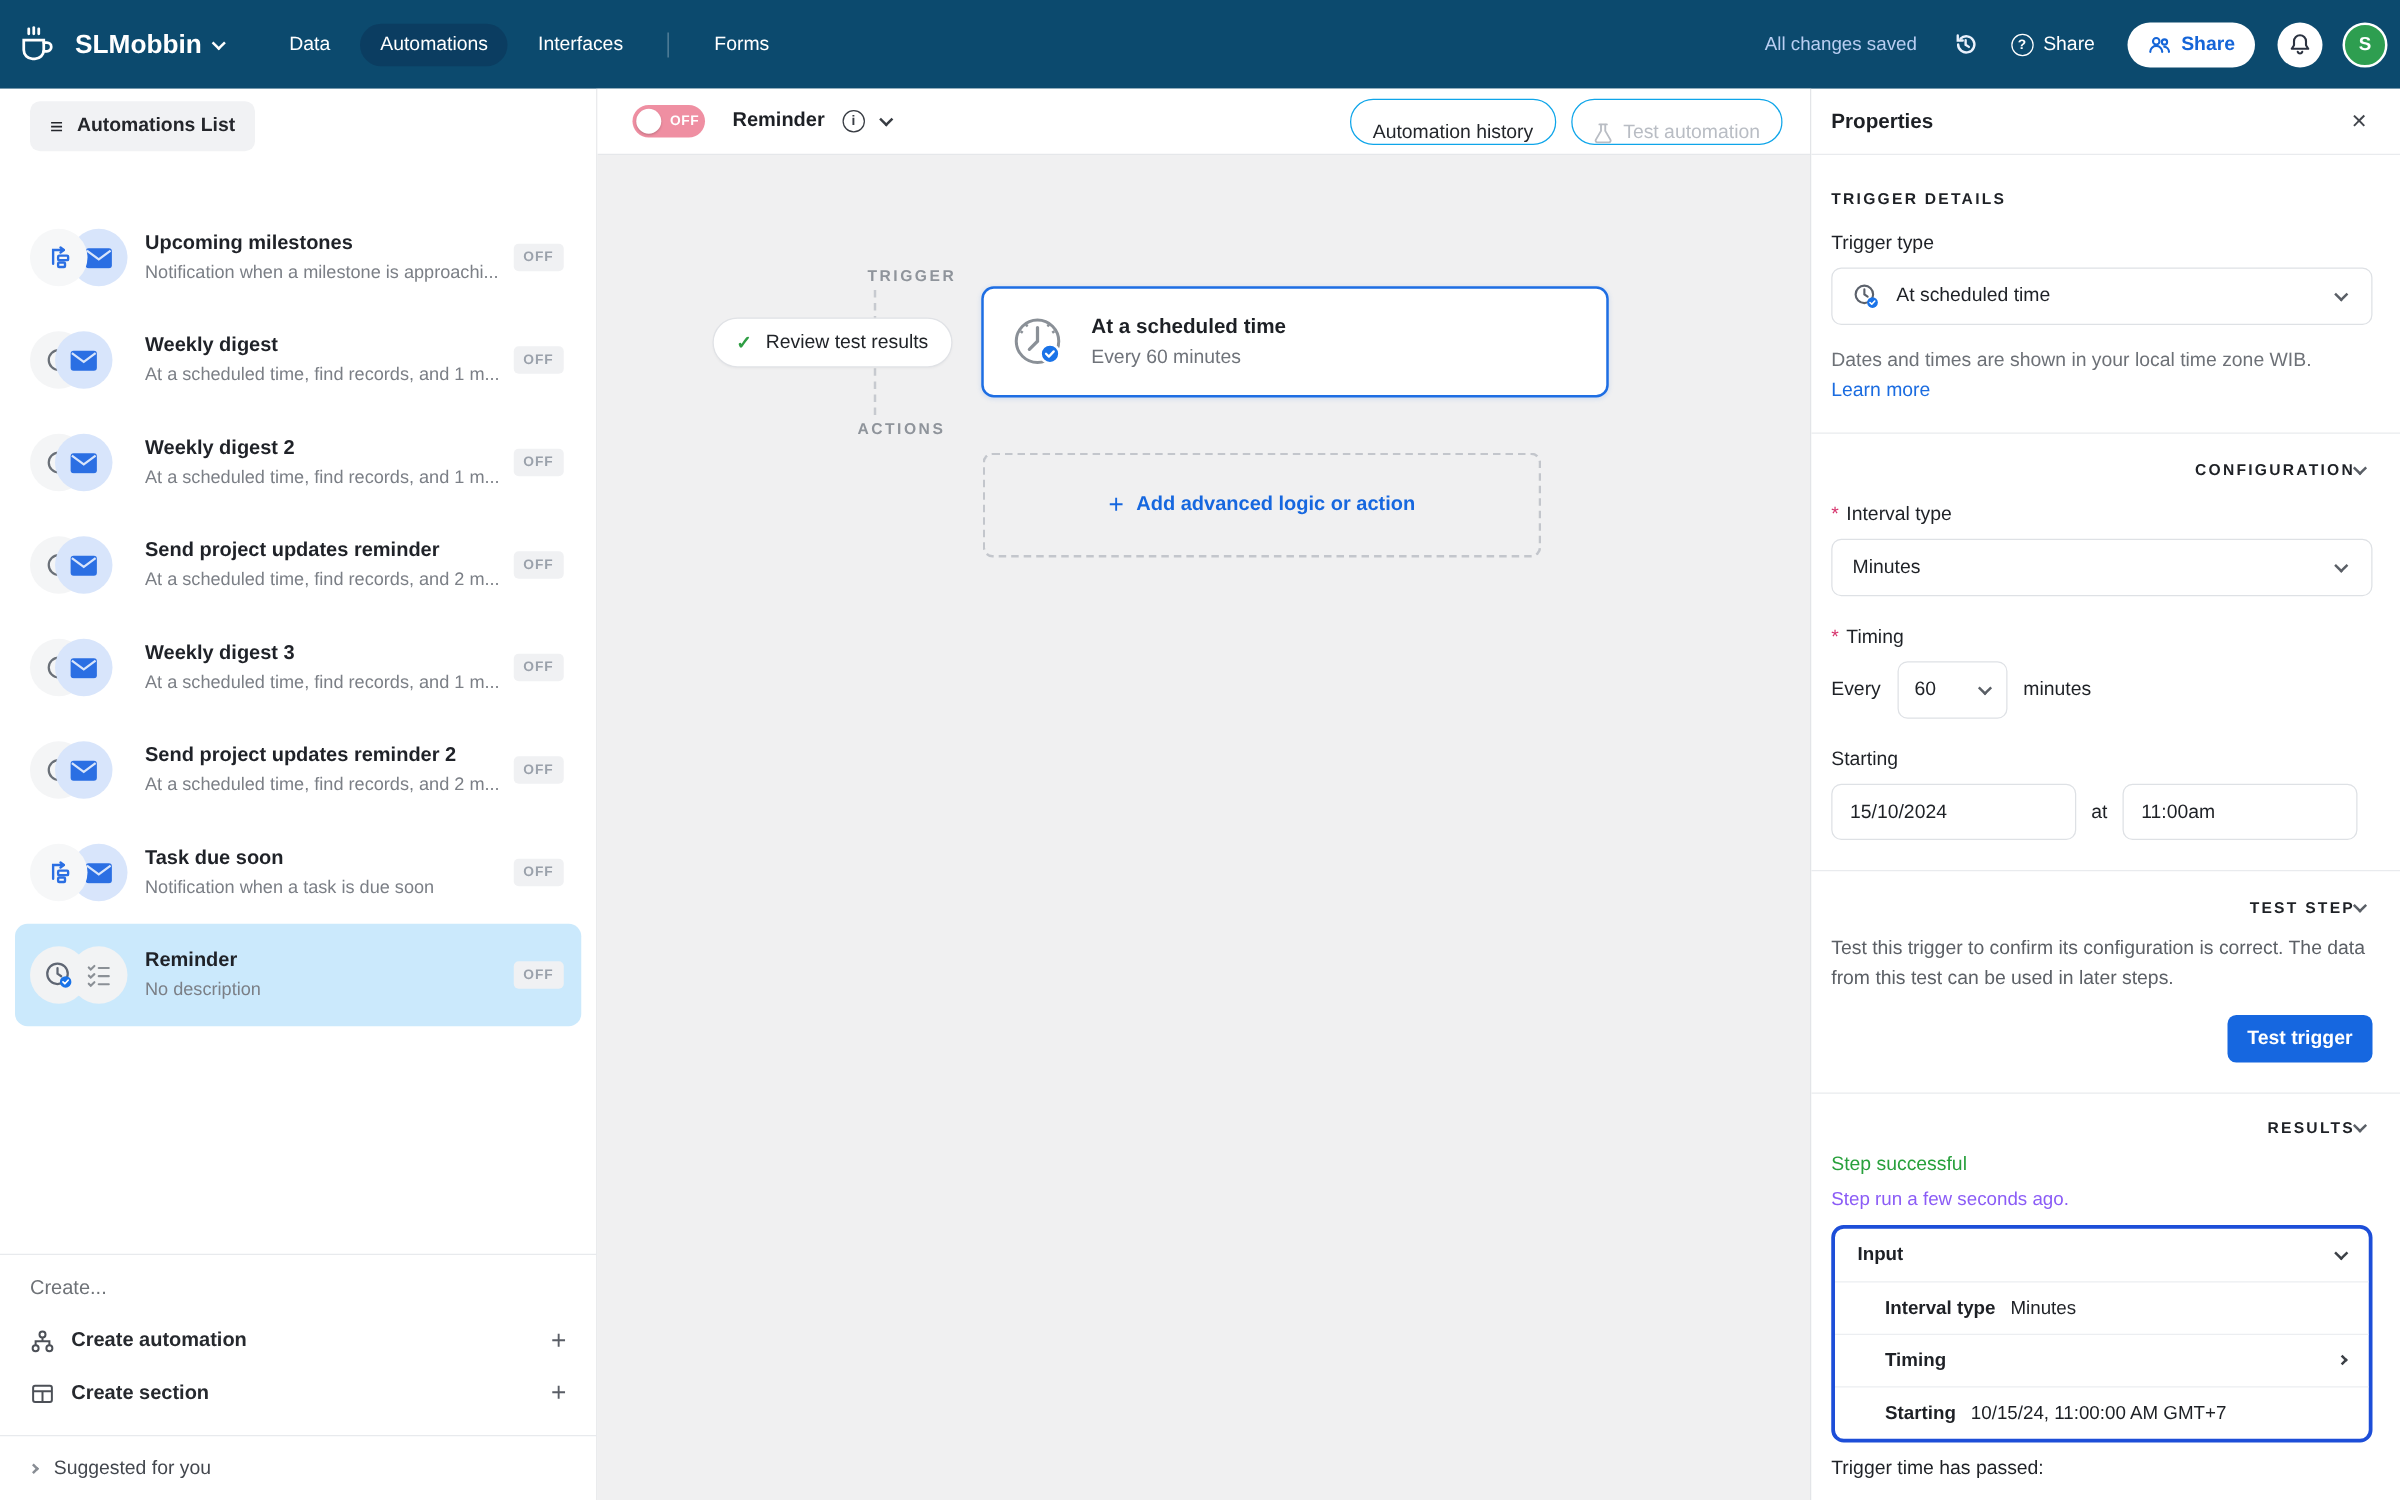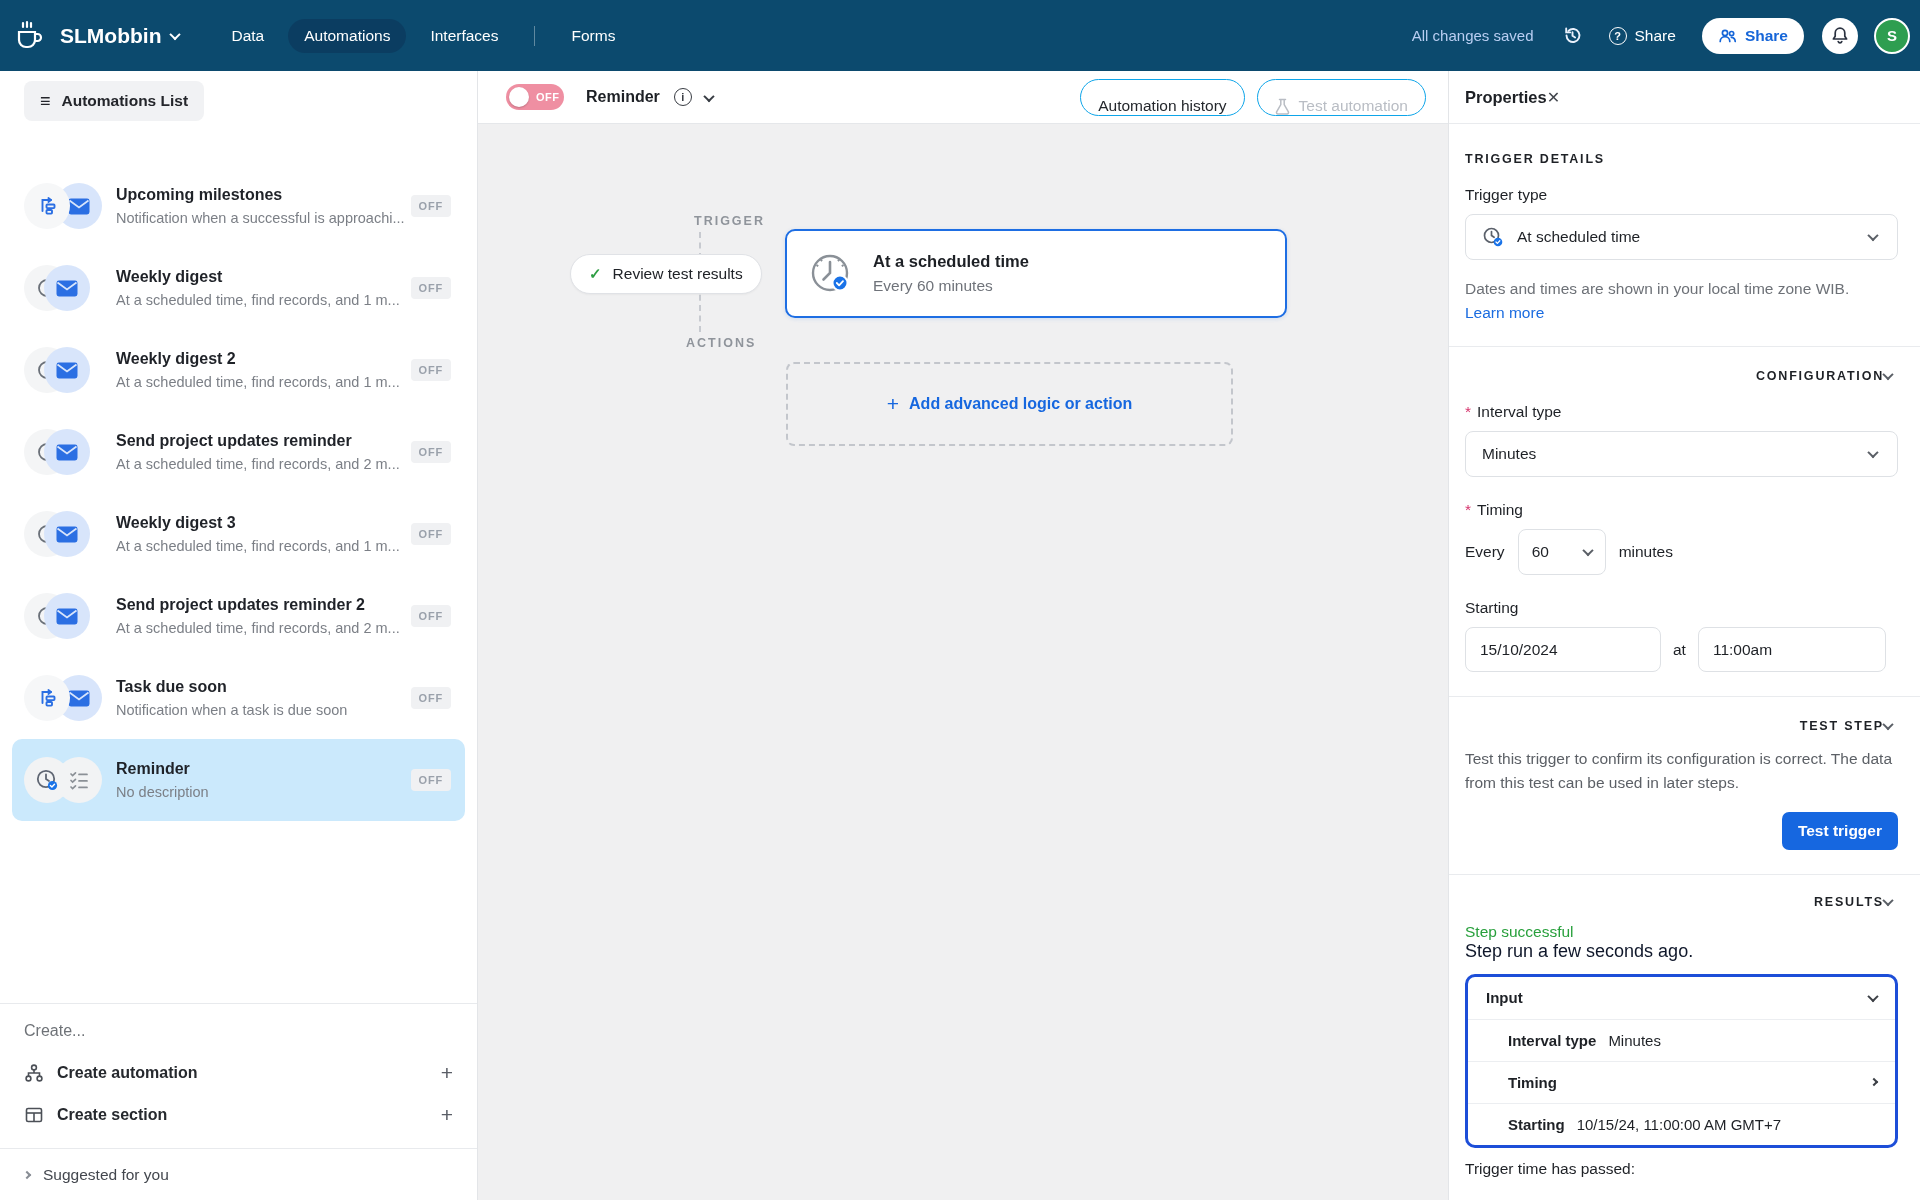--- a/index.html
+++ b/index.html
@@ -79,21 +79,21 @@
   .trigger-card { position:absolute; left:307px; top:105px; width:502px; height:89px; background:#fff; border:2px solid #1e6ee3; border-radius:10px; display:flex; align-items:center; padding:0 20px; cursor:pointer; box-shadow:0 1px 4px rgba(30,110,227,0.15); z-index:1; }
   .tc-text { margin-left:18px; }
   .tc-title { font-size:16.5px; font-weight:600; color:#1d2025; margin-bottom:6px; }
   .tc-sub { font-size:15.5px; color:#6f737a; }
   .add-box { position:absolute; left:308px; top:238px; width:447px; height:84px; border:2px dashed #c3c6cc; border-radius:8px; display:flex; align-items:center; justify-content:center; gap:10px; color:#1667df; cursor:pointer; }
   .add-box .pl { font-size:21px; font-weight:400; }
   .add-box .tx { font-size:16px; font-weight:600; }
 
   
   .props { width:472px; border-left:1px solid #e3e5e8; background:#fff; overflow:hidden; }
-  .props-head { height:52px; display:flex; align-items:center; justify-content:flex-start; padding:0 26px 0 16px; }
+  .props-head { height:52px; display:flex; align-items:center; justify-content:space-between; padding:0 26px 0 16px; }
   .props-title { font-size:16.5px; font-weight:600; color:#1d2025; }
   .close-x { font-size:16px; color:#42464d; cursor:pointer; }
   .pdiv { border-top:1px solid #e9ebee; }
   .sect { padding:0 22px 0 16px; }
   .sect-hd { font-size:12.5px; font-weight:700; letter-spacing:1.8px; color:#1e2126; }
   .hd-row { display:flex; align-items:center; justify-content:flex-end; margin-top:22px;margin-left:12px; }
   .hd-row .cv { color:#5a5f66; margin-right:6px; }
   .f-label { font-size:15.5px; color:#1e2126; margin-top:20px; }
   .req { color:#d6336c; margin-right:6px; }
   .select { margin-top:10px; height:46px; border:1px solid #dee1e5; border-radius:8px; display:flex; align-items:center; gap:13px; padding:0 16px; cursor:pointer; background:#fff; }
@@ -105,21 +105,21 @@
   .mini-select { width:88px; height:46px; border:1px solid #dee1e5; border-radius:8px; display:flex; align-items:center; justify-content:space-between; padding:0 13px; cursor:pointer; font-size:15.5px; }
   .mini-select .cv { color:#5a5f66; }
   .start-row { margin-top:10px; display:flex; align-items:center; gap:12px; font-size:15.5px; color:#1e2126; }
   .tinput { height:45px; border:1px solid #dee1e5; border-radius:8px; padding:0 14px; font-family:inherit; font-size:15.5px; color:#1e2126; outline:none; }
   .tinput.date { width:196px; }
   .tinput.time { width:188px; }
   .p-desc { margin-top:14px; font-size:15.5px; color:#5c6066; line-height:1.5; }
   .btn-row { display:flex; justify-content:flex-end; margin-top:18px; }
   .btn-primary { height:38px; background:#1667e0; color:#fff; border:none; border-radius:7px; font-family:inherit; font-size:15.5px; font-weight:600; padding:0 16px; cursor:pointer; }
   .success { margin-top:14px; font-size:15.5px; font-weight:500; color:#28a03c; }
-  .runinfo { font-size:18px; color:#0f172a; }
+  .runinfo { margin-top:10px; font-size:15px; color:#8b5cf6; }
   .input-card { margin-top:12px; border:3px solid #1d4ed8; border-radius:10px; overflow:hidden; }
   .icard-row { height:42px; display:flex; align-items:center; padding:0 18px; font-size:15px; }
   .icard-row + .icard-row { border-top:1px solid #eceef1; }
   .icard-row.inner { padding-left:40px; }
   .icard-row .k { font-weight:700; color:#1e2126; }
   .icard-row .v { margin-left:12px; color:#1e2126; }
   .icard-row .end { margin-left:auto; color:#3c4046; }
   .footer-text { margin-top:12px; font-size:15.5px; color:#1e2126; }
   svg { display:block; }
 </style>
@@ -200,21 +200,21 @@
           </span>
           <span class="circ blue">
             <svg width="22" height="17" viewBox="0 0 22 17">
                 <rect x="0.5" y="0.5" width="21" height="16" rx="2.4" fill="#2b6fe3"></rect>
                 <path d="M1.5 2.5 L11 9.5 L20.5 2.5" stroke="#d8e5fb" stroke-width="1.8" fill="none"></path>
               </svg>
           </span>
         </div>
         <div class="itext">
           <div class="ititle">Upcoming milestones</div>
-          <div class="idesc">Notification when a successful is approachi...</div>
+          <div class="idesc">Notification when a milestone is approachi...</div>
         </div>
         <span class="badge">OFF</span>
       </div>
 
       <div class="item">
         <div class="iconpair pair-b">
           <span class="circ">
             <svg width="22" height="22" viewBox="0 0 22 22" fill="none" stroke="#6a7078" stroke-width="1.8">
                 <circle cx="11" cy="11" r="8"></circle>
                 <path d="M11 6.5 V11 l3 2"></path>

